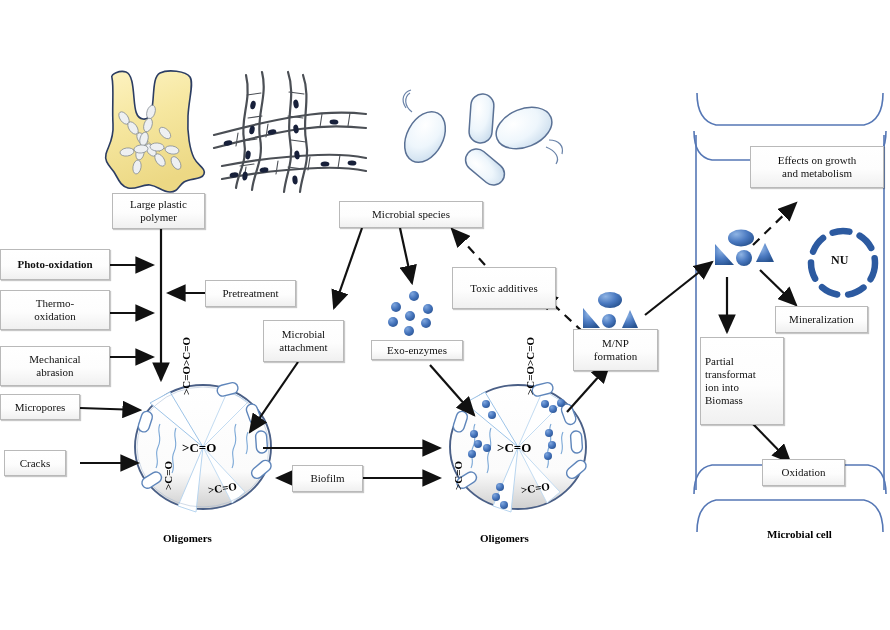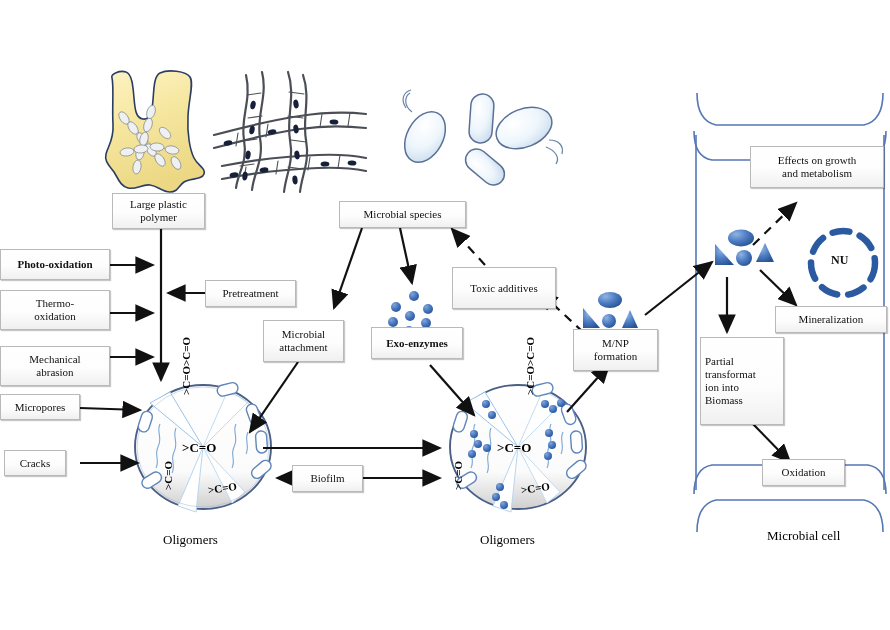--- a/index.html
+++ b/index.html
@@ -21,22 +21,22 @@
     display:flex;
     align-items:center;
     justify-content:center;
     padding:2px 4px;
     white-space:pre-line;
   }
   .lbl.left-align{ justify-content:flex-start; text-align:left; }
   .plain{
     position:absolute;
     font-family:"Liberation Serif",serif;
-    font-weight:normal;
-    font-size:13px;
+    font-weight:bold;
+    font-size:11px;
     color:#000;
     white-space:nowrap;
   }
   .nu{
     position:absolute;
     font-family:"Liberation Serif",serif;
     font-weight:bold;
     font-size:12px;
     color:#111;
   }
@@ -338,39 +338,39 @@
 
   <div class="lbl" style="left:0px;top:346px;width:110px;height:40px;">Mechanical
 abrasion</div>
 
   <div class="lbl" style="left:0px;top:394px;width:80px;height:26px;">Micropores</div>
 
   <div class="lbl" style="left:4px;top:450px;width:62px;height:26px;">Cracks</div>
 
   <div class="lbl" style="left:205px;top:280px;width:91px;height:27px;">Pretreatment</div>
 
-  <div class="lbl" style="left:339px;top:201px;width:127px;height:27px;">Microbial species</div>
+  <div class="lbl" style="left:339px;top:201px;width:144px;height:27px;">Microbial species</div>
 
   <div class="lbl" style="left:263px;top:320px;width:81px;height:42px;">Microbial
 attachment</div>
 
-  <div class="lbl" style="left:371px;top:327px;width:92px;height:32px;font-weight:bold;">Exo-enzymes</div>
+  <div class="lbl" style="left:371px;top:340px;width:92px;height:20px;">Exo-enzymes</div>
 
   <div class="lbl" style="left:292px;top:465px;width:71px;height:27px;">Biofilm</div>
 
   <div class="lbl" style="left:452px;top:267px;width:104px;height:42px;">Toxic additives</div>
 
   <div class="lbl" style="left:573px;top:329px;width:85px;height:42px;">M/NP
 formation</div>
 
 
   <div class="lbl" style="left:750px;top:146px;width:134px;height:42px;">Effects on growth
 and metabolism</div>
 
-  <div class="lbl" style="left:775px;top:306px;width:112px;height:27px;">Mineralization</div>
+  <div class="lbl" style="left:775px;top:306px;width:93px;height:27px;">Mineralization</div>
 
   <div class="lbl left-align" style="left:700px;top:337px;width:84px;height:88px;">Partial
 transformat
 ion into
 Biomass</div>
 
   <div class="lbl" style="left:762px;top:459px;width:83px;height:27px;">Oxidation</div>
 
   <div class="plain" style="left:163px;top:532px;">Oligomers</div>
 

